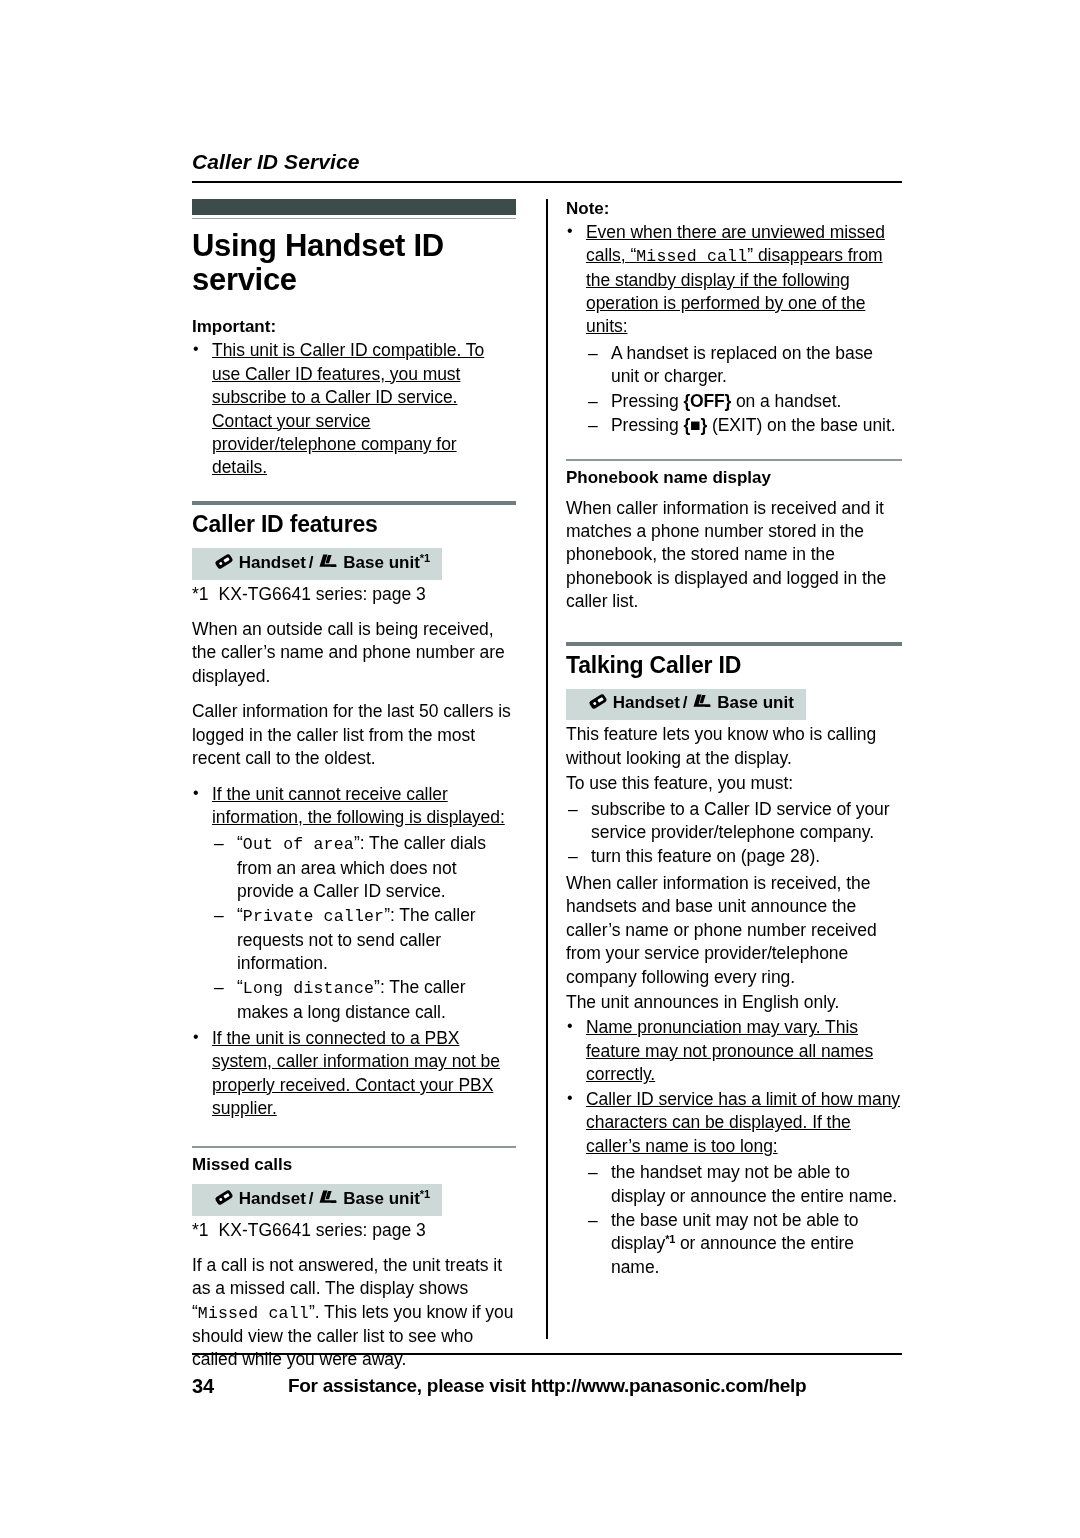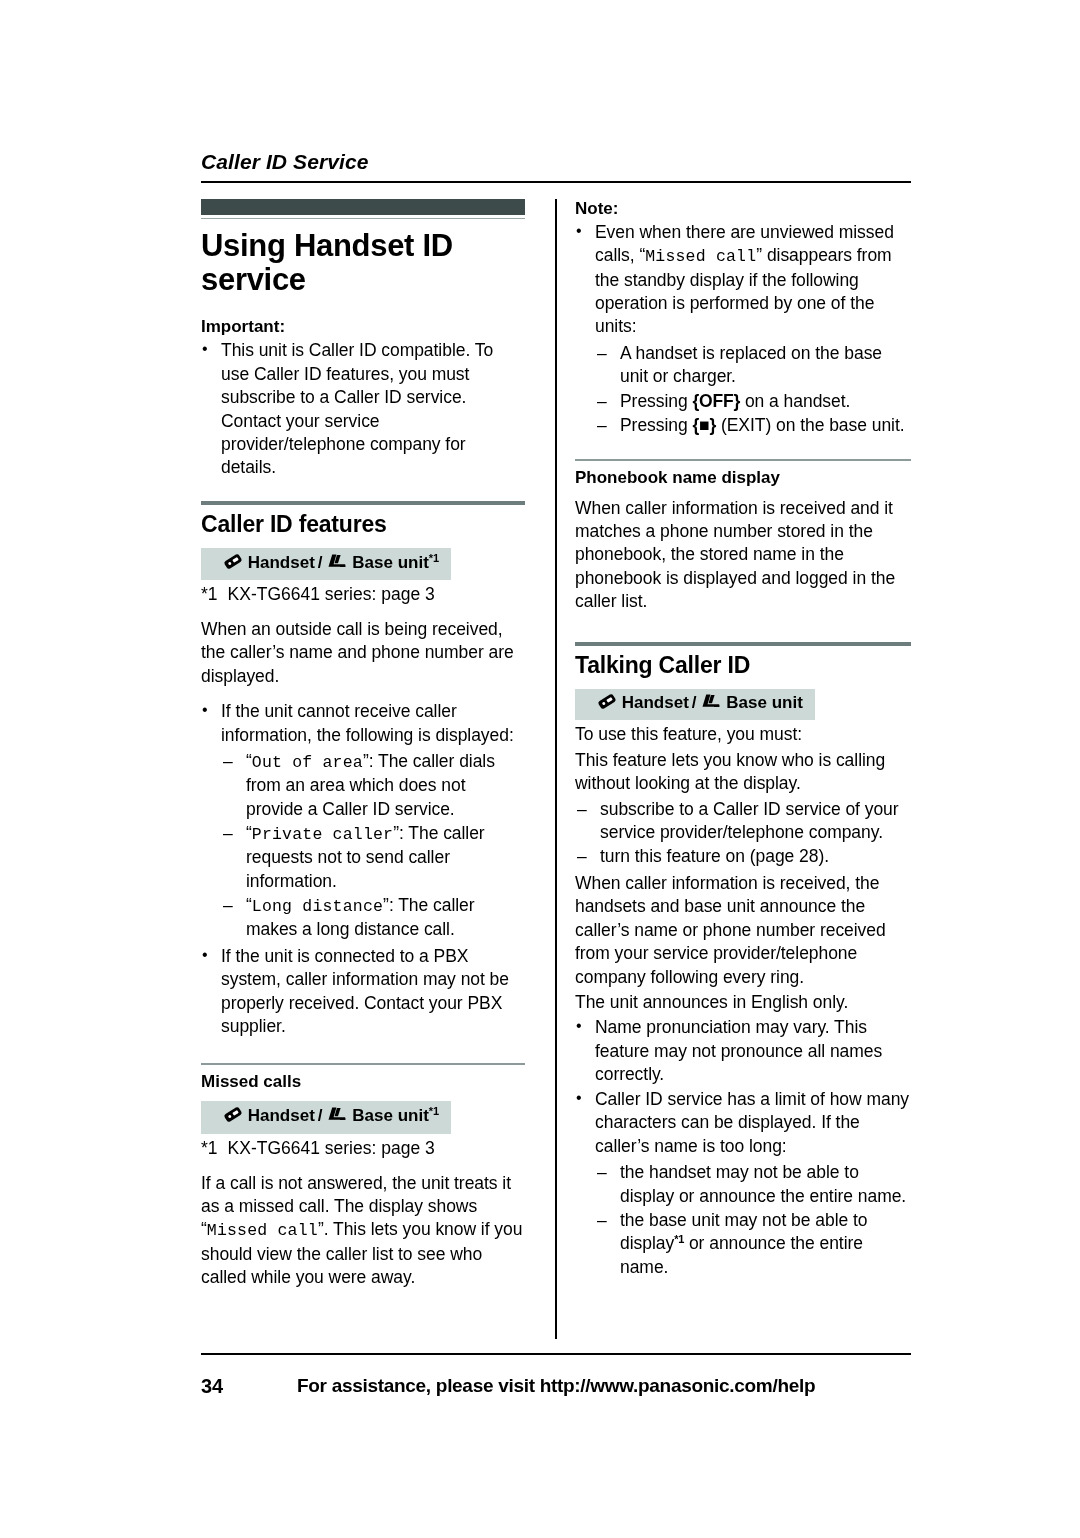--- a/index.html
+++ b/index.html
@@ -10,21 +10,21 @@
   body {
     width: 1080px;
     height: 1538px;
     font-family: "Liberation Sans", sans-serif;
     color: #000000;
     position: relative;
     overflow: hidden;
   }
   .page {
     position: absolute;
-    left: 201px;
+    left: 192px;
     top: 150px;
     width: 710px;
     height: 1230px;
   }
 
   
   .running-head {
     font-size: 21px;
     font-weight: bold;
     font-style: italic;
@@ -150,20 +150,21 @@
     margin: 0 0 3px 0;
     padding: 0;
   }
   ul.bullets > li {
     font-size: 17.5px;
     line-height: 1.34;
     position: relative;
     padding-left: 20px;
     margin-bottom: 1px;
     letter-spacing: -0.05px;
+    text-decoration: underline;
   }
   ul.bullets > li::before {
     content: "\2022";
     position: absolute;
     left: 1px;
     top: -1px;
     font-size: 16px;
   }
   ul.dashes > li {
     font-size: 17.5px;
@@ -255,20 +256,21 @@
             <path d="M10.9 2.0 L14.6 2.0 L12.0 10.3 L8.6 10.3 Z" fill="#000"></path>
             <rect x="14.0" y="12.3" width="5.4" height="1.6" fill="#000"></rect>
           </svg>
         </span>
         <span>Base unit</span><sup class="fn">*1</sup>
       </div>
 
       <p class="footnote"><span class="fn-mark">*1</span><span>KX-TG6641 series: page 3</span></p>
 
       <p class="body">When an outside call is being received, the caller’s name and phone number are displayed.</p>
+      <p class="body">Caller information for the last 50 callers is logged in the caller list from the most recent call to the oldest.</p>
 
       <ul class="bullets">
         <li>If the unit cannot receive caller information, the following is displayed:</li>
       </ul>
 
       <ul class="dashes indented">
         <li>“<code class="lcd">Out of area</code>”<span>: The caller dials from an area which does not provide a Caller ID service.</span></li>
         <li>“<code class="lcd">Private caller</code>”<span>: The caller requests not to send caller information.</span></li>
         <li>“<code class="lcd">Long distance</code>”<span>: The caller makes a long distance call.</span></li>
       </ul>
@@ -349,22 +351,22 @@
         <span>Handset</span><span class="sep">/</span><span class="icon-base">
           <svg width="22" height="17" viewBox="0 0 22 17" aria-hidden="true">
             <path d="M2.5 13.8 L6.2 1.6 L10.4 1.6 L7.6 11.2 L19.2 11.2 L19.2 13.8 Z" fill="#000"></path>
             <path d="M10.9 2.0 L14.6 2.0 L12.0 10.3 L8.6 10.3 Z" fill="#000"></path>
             <rect x="14.0" y="12.3" width="5.4" height="1.6" fill="#000"></rect>
           </svg>
         </span>
         <span>Base unit</span>
       </div>
 
+      <p class="body tight">This feature lets you know who is calling without looking at the display.</p>
       <p class="body tight">To use this feature, you must:</p>
-      <p class="body tight">This feature lets you know who is calling without looking at the display.</p>
 
       <ul class="dashes">
         <li>subscribe to a Caller ID service of your service provider/telephone company.</li>
         <li>turn this feature on (page 28).</li>
       </ul>
 
       <p class="body tight">When caller information is received, the handsets and base unit announce the caller’s name or phone number received from your service provider/telephone company following every ring.</p>
       <p class="body tight">The unit announces in English only.</p>
 
       <ul class="bullets">

